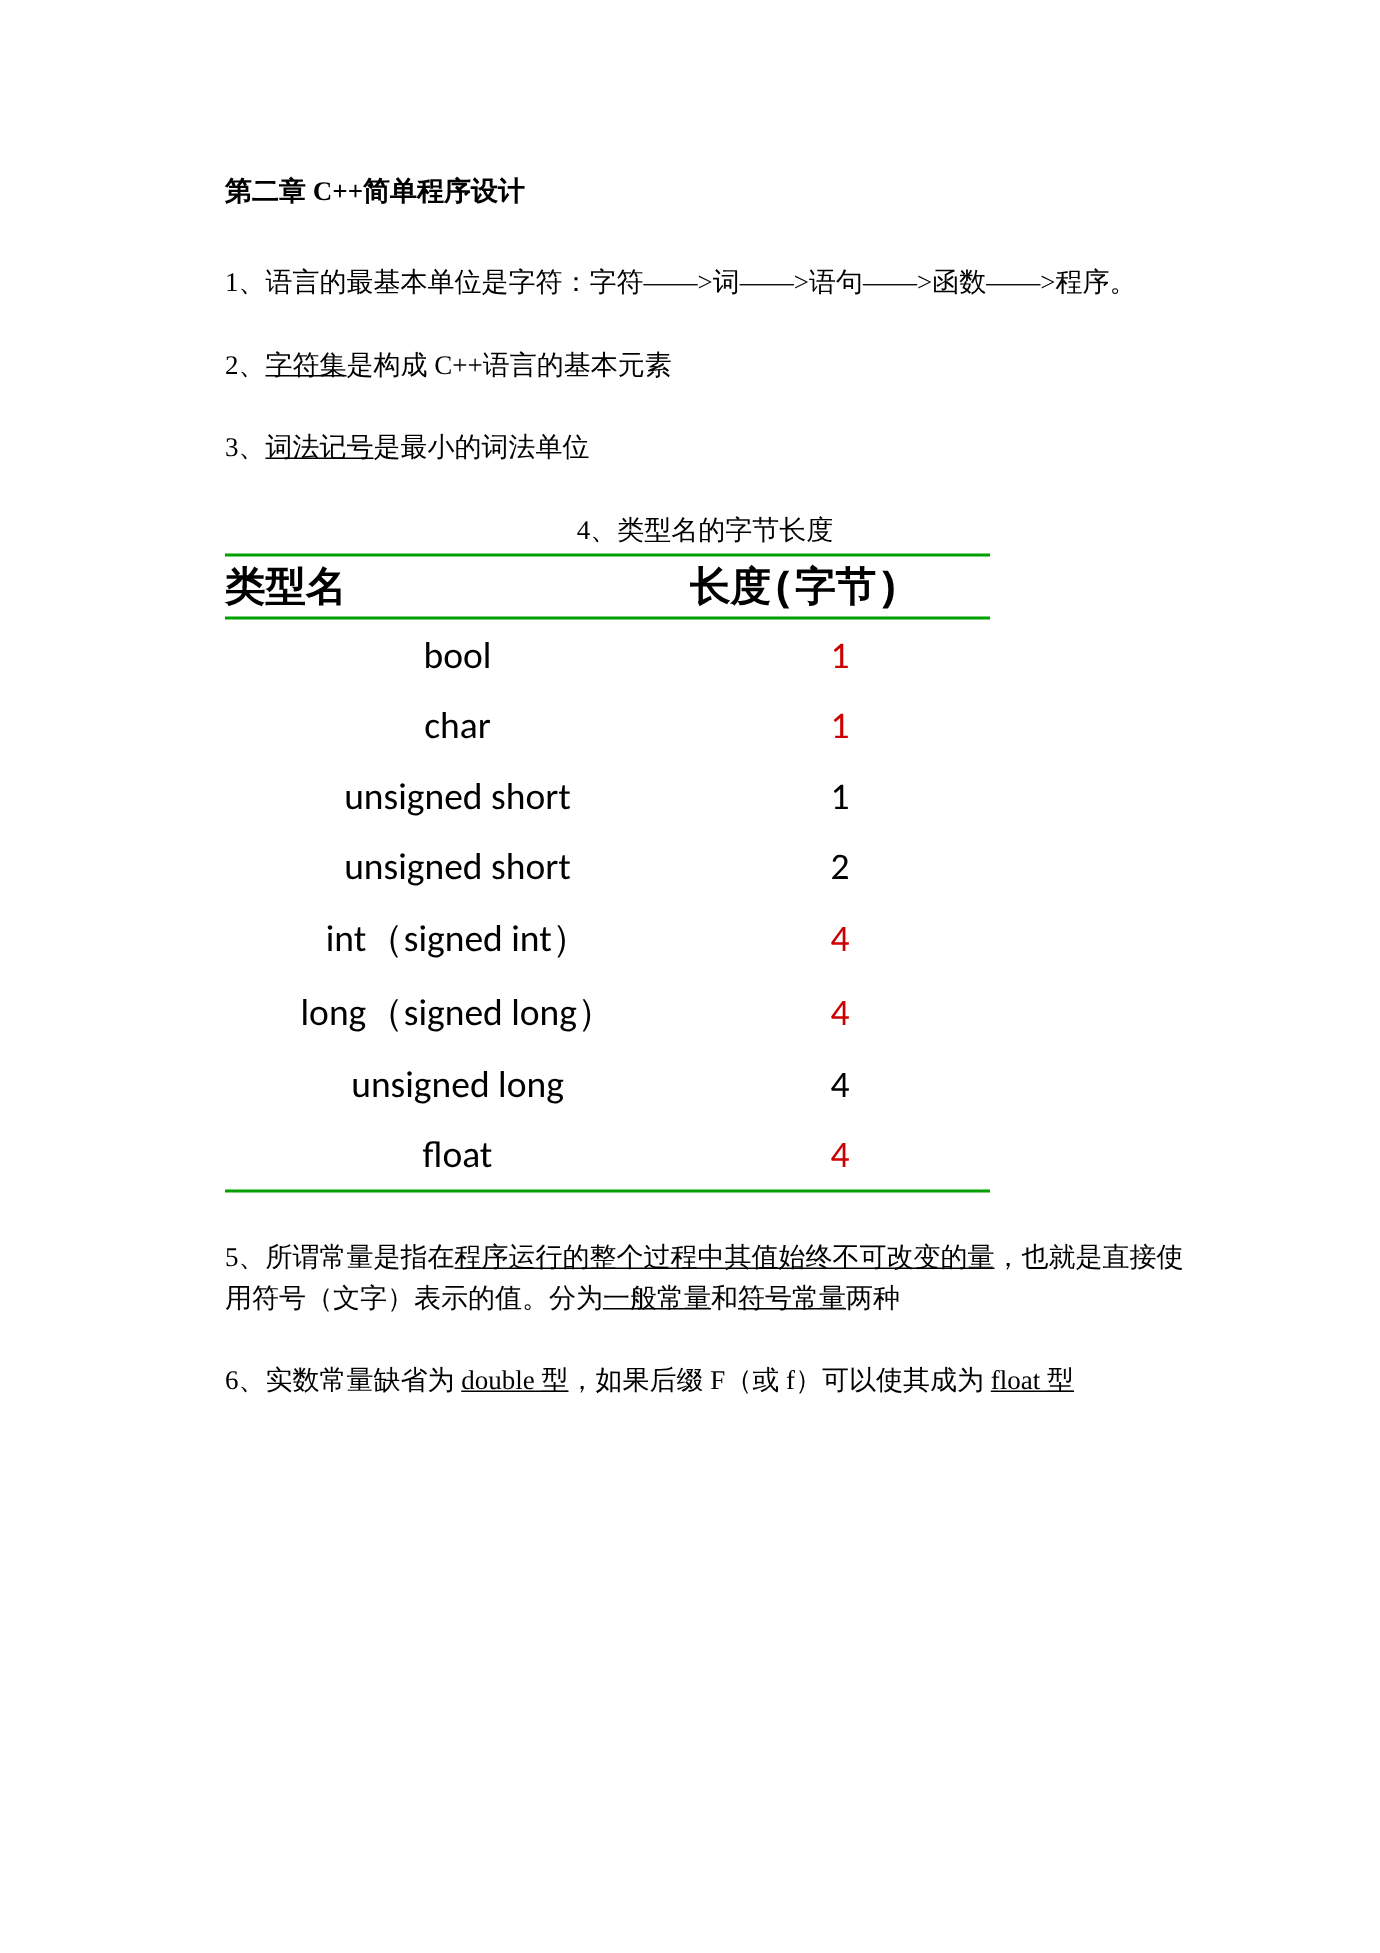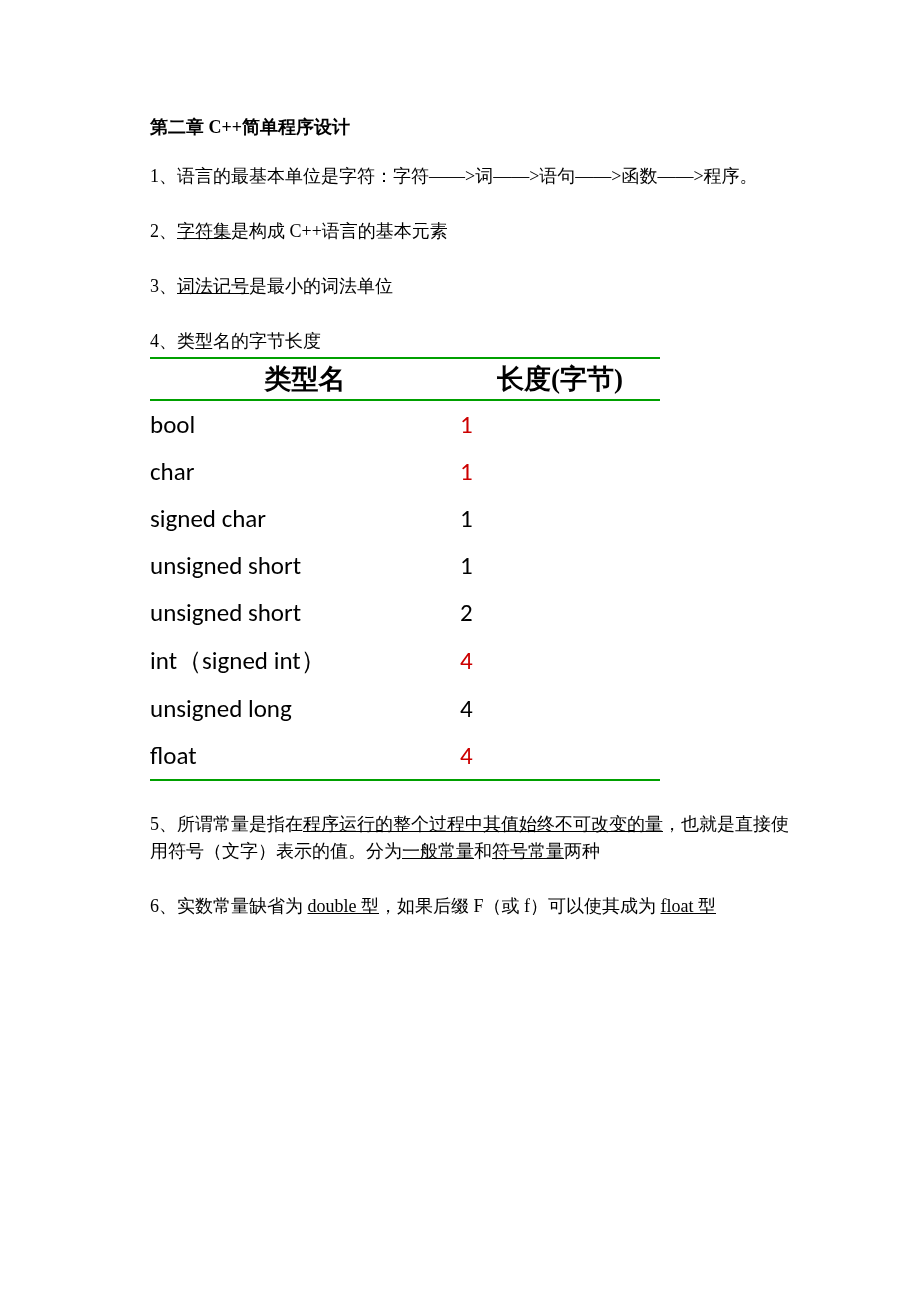--- a/index.html
+++ b/index.html
@@ -6,50 +6,52 @@
     body {
       background: #ffffff;
       font-family: "SimSun", "宋体", serif;
       width: 920px;
       padding: 115px 130px 100px 150px;
       color: #000;
     }
     .title {
       font-weight: bold;
       font-size: 18px;
-      margin-bottom: 24px;
+      margin-bottom: 36px;
     }
     .item {
       font-size: 18px;
       margin-bottom: 28px;
       line-height: 1.5;
     }
     .item4 {
       font-size: 18px;
       margin-bottom: 2px;
       line-height: 1.5;
+      text-align: center;
     }
     .u { text-decoration: underline; }
     .tbl {
       width: 510px;
       border-collapse: collapse;
       margin-bottom: 30px;
     }
     .tbl th {
-      font-family: Liberation Serif, serif;
+      font-family: Liberation Mono, monospace;
       font-size: 27px;
       font-weight: bold;
-      text-align: center;
+      text-align: left;
       border-top: 2px solid #00a000;
       border-bottom: 2px solid #00a000;
       padding: 2px 0;
     }
     .tbl td {
       font-family: "Calibri", "Arial", sans-serif;
       font-size: 25px;
+      text-align: center;
       padding: 8px 0;
     }
     .tbl tbody tr:last-child td {
       border-bottom: 2px solid #00a000;
     }
     .col-name { width: 310px; }
     .col-len  { width: 200px; }
     .red { color: #cc0000; }
   </style>
 </head>
@@ -79,33 +81,33 @@
   <tbody>
       <tr>
         <td class="col-name">bool</td>
         <td class="col-len red">1</td>
       </tr>
       <tr>
         <td class="col-name">char</td>
         <td class="col-len red">1</td>
       </tr>
       <tr>
-        <td class="col-name">signed char</td>
-        <td class="col-len">1</td>
-      </tr>
-      <tr>
         <td class="col-name">unsigned short</td>
         <td class="col-len">1</td>
       </tr>
       <tr>
         <td class="col-name">unsigned short</td>
         <td class="col-len">2</td>
       </tr>
       <tr>
         <td class="col-name">int（signed int）</td>
+        <td class="col-len red">4</td>
+      </tr>
+      <tr>
+        <td class="col-name">long（signed long）</td>
         <td class="col-len red">4</td>
       </tr>
       <tr>
         <td class="col-name">unsigned long</td>
         <td class="col-len">4</td>
       </tr>
       <tr>
         <td class="col-name">float</td>
         <td class="col-len red">4</td>
       </tr>

